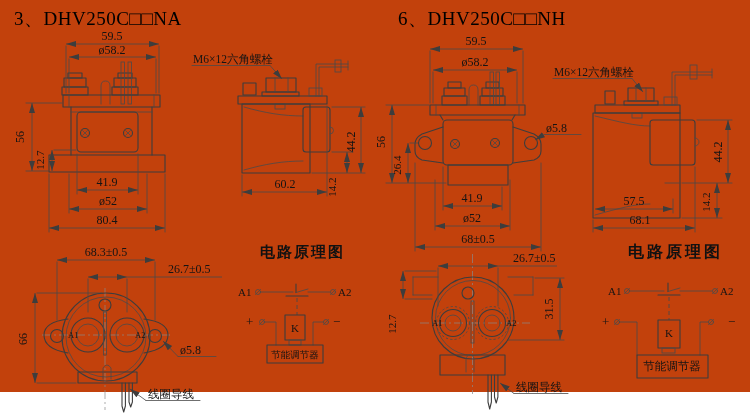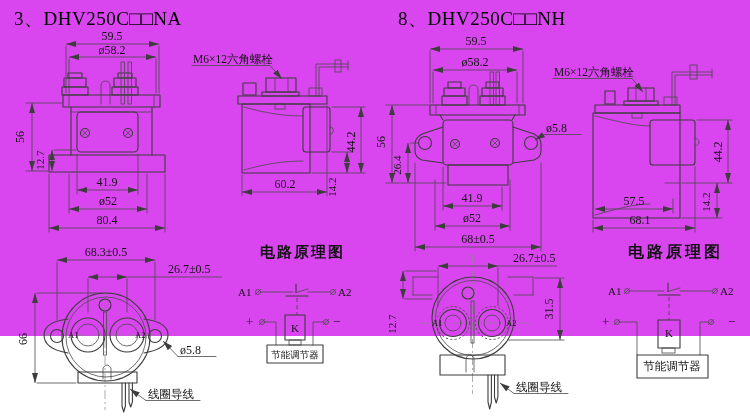--- a/index.html
+++ b/index.html
@@ -1,18 +1,18 @@
 <!DOCTYPE html>
 <html><head>
 <meta charset="utf-8">
 <style>
   * { margin:0; padding:0; box-sizing:border-box; }
   html,body { background:#ffffff; }
   body { width:750px; height:420px; font-family:"Liberation Serif","DejaVu Serif",serif; overflow:hidden; }
-  .canvas { position:relative; width:750px; height:336px; background:#d946ef; }
+  .canvas { position:relative; width:750px; height:392px; background:#c2410c; }
   .panel-title { position:absolute; font-size:19px; color:#000; white-space:nowrap; letter-spacing:0.5px; }
   .view { position:absolute; overflow:visible; }
   .circ-title { position:absolute; font-size:15px; letter-spacing:2px; color:#111; white-space:nowrap;font-weight:bold; }
   
   .o  { stroke:#3d3d3d; stroke-width:1.1; fill:none; stroke-linejoin:round; stroke-linecap:round; }
   .t  { stroke:#4a4a4a; stroke-width:0.8; fill:none; stroke-linecap:round; }
   .d  { stroke:#4a4a4a; stroke-width:0.8; fill:none; }
   .cl { stroke:#8a8a8a; stroke-width:0.7; fill:none; stroke-dasharray:9 3 2 3; }
   .dash { stroke:#4a4a4a; stroke-width:0.9; fill:none; stroke-dasharray:4 3; }
   .rib { stroke:#4a4a4a; stroke-width:0.9; fill:none; stroke-dasharray:2.2 2.2; }
@@ -216,21 +216,21 @@
       <path class="t" d="M28.5,61 H40 V84"></path>
       <text class="sym" x="97" y="65">−</text>
       <circle class="t" cx="90" cy="61" r="2.5"></circle>
         <line class="t" x1="87.5" y1="63.5" x2="92.5" y2="58.5"></line>
       <path class="t" d="M87.5,61 H77 V84"></path>
       <rect class="o" x="31" y="84" width="56" height="18"></rect>
       <text x="59" y="97" text-anchor="middle" style="font-size:9.5px">节能调节器</text>
     </g>
   </svg>
 
-  <div class="panel-title" style="left:398px;top:6px;">8、DHV250C□□NH</div>
+  <div class="panel-title" style="left:398px;top:6px;">6、DHV250C□□NH</div>
 
   <svg class="view" style="left:376px;top:30px;" width="212" height="222" viewBox="0 0 212 222">
     <defs>
       <marker id="m5" markerWidth="11" markerHeight="8" refX="10" refY="3" orient="auto-start-reverse" markerUnits="userSpaceOnUse">
         <path d="M0,0 L10,3 L0,6 Z" fill="#3d3d3d"></path>
       </marker>
     </defs>
     <g>
       <rect class="o" x="66" y="66" width="25" height="9"></rect>
         <rect class="o" x="68" y="58" width="21" height="8"></rect>

